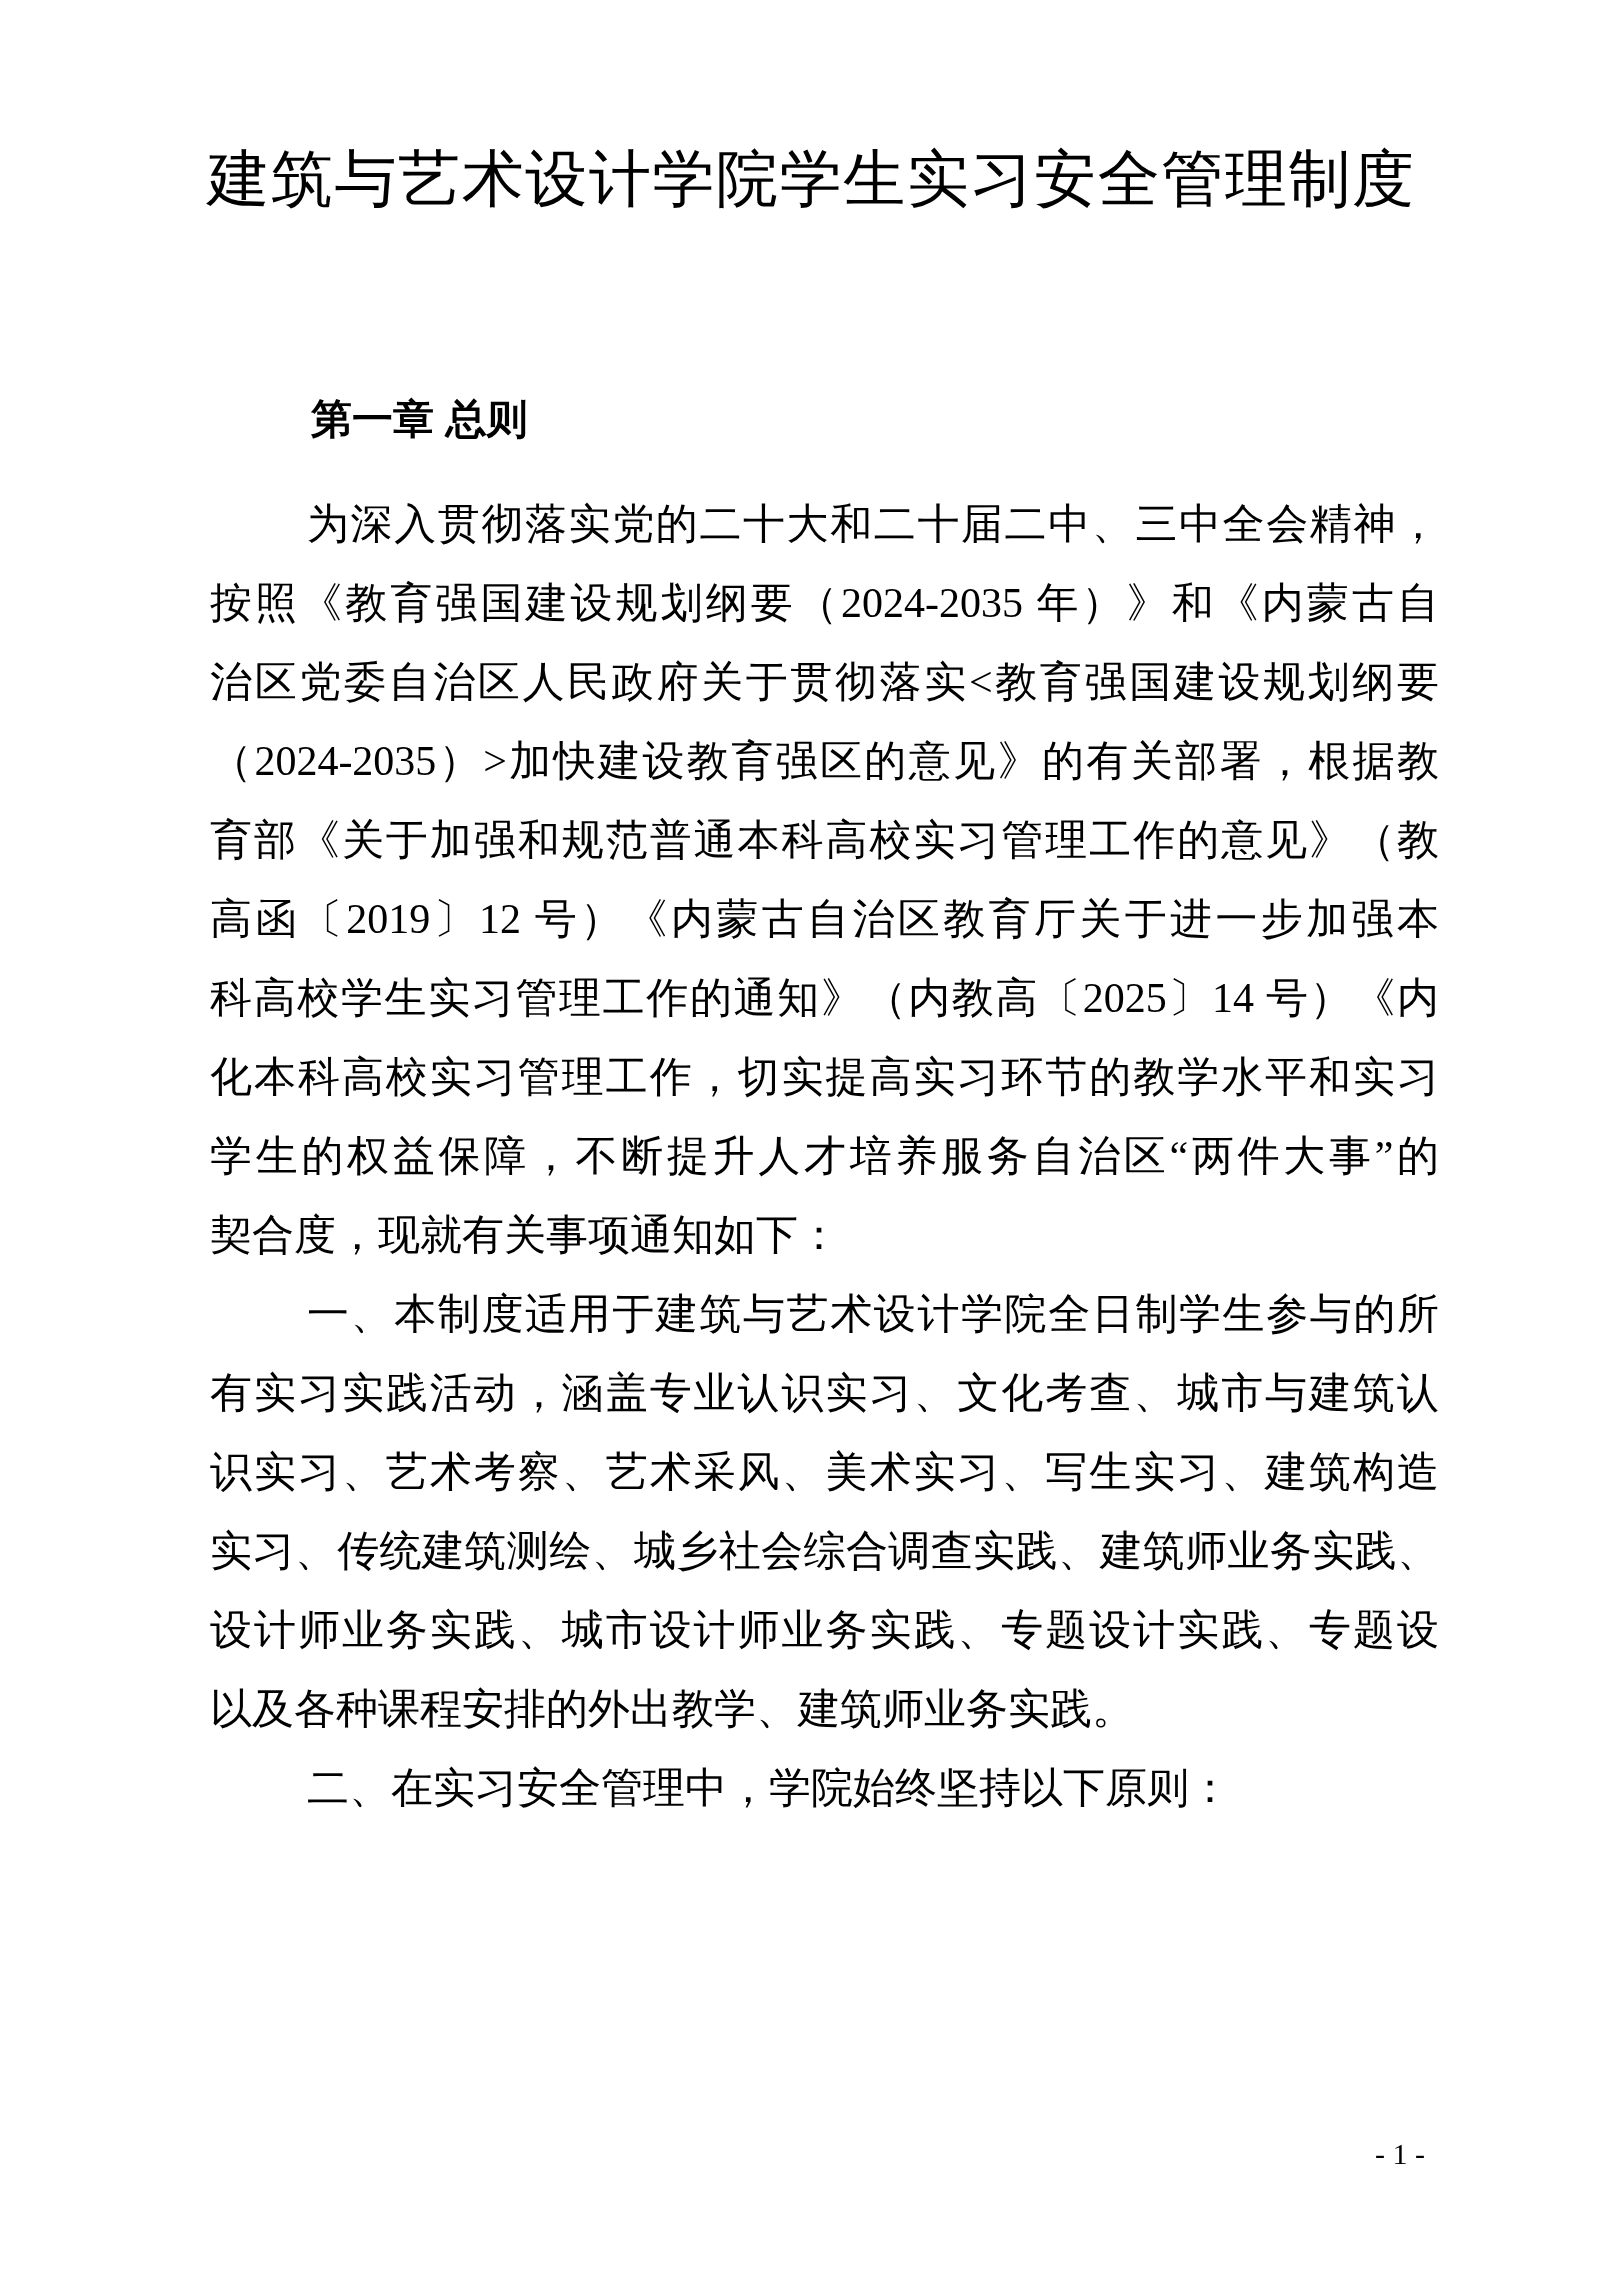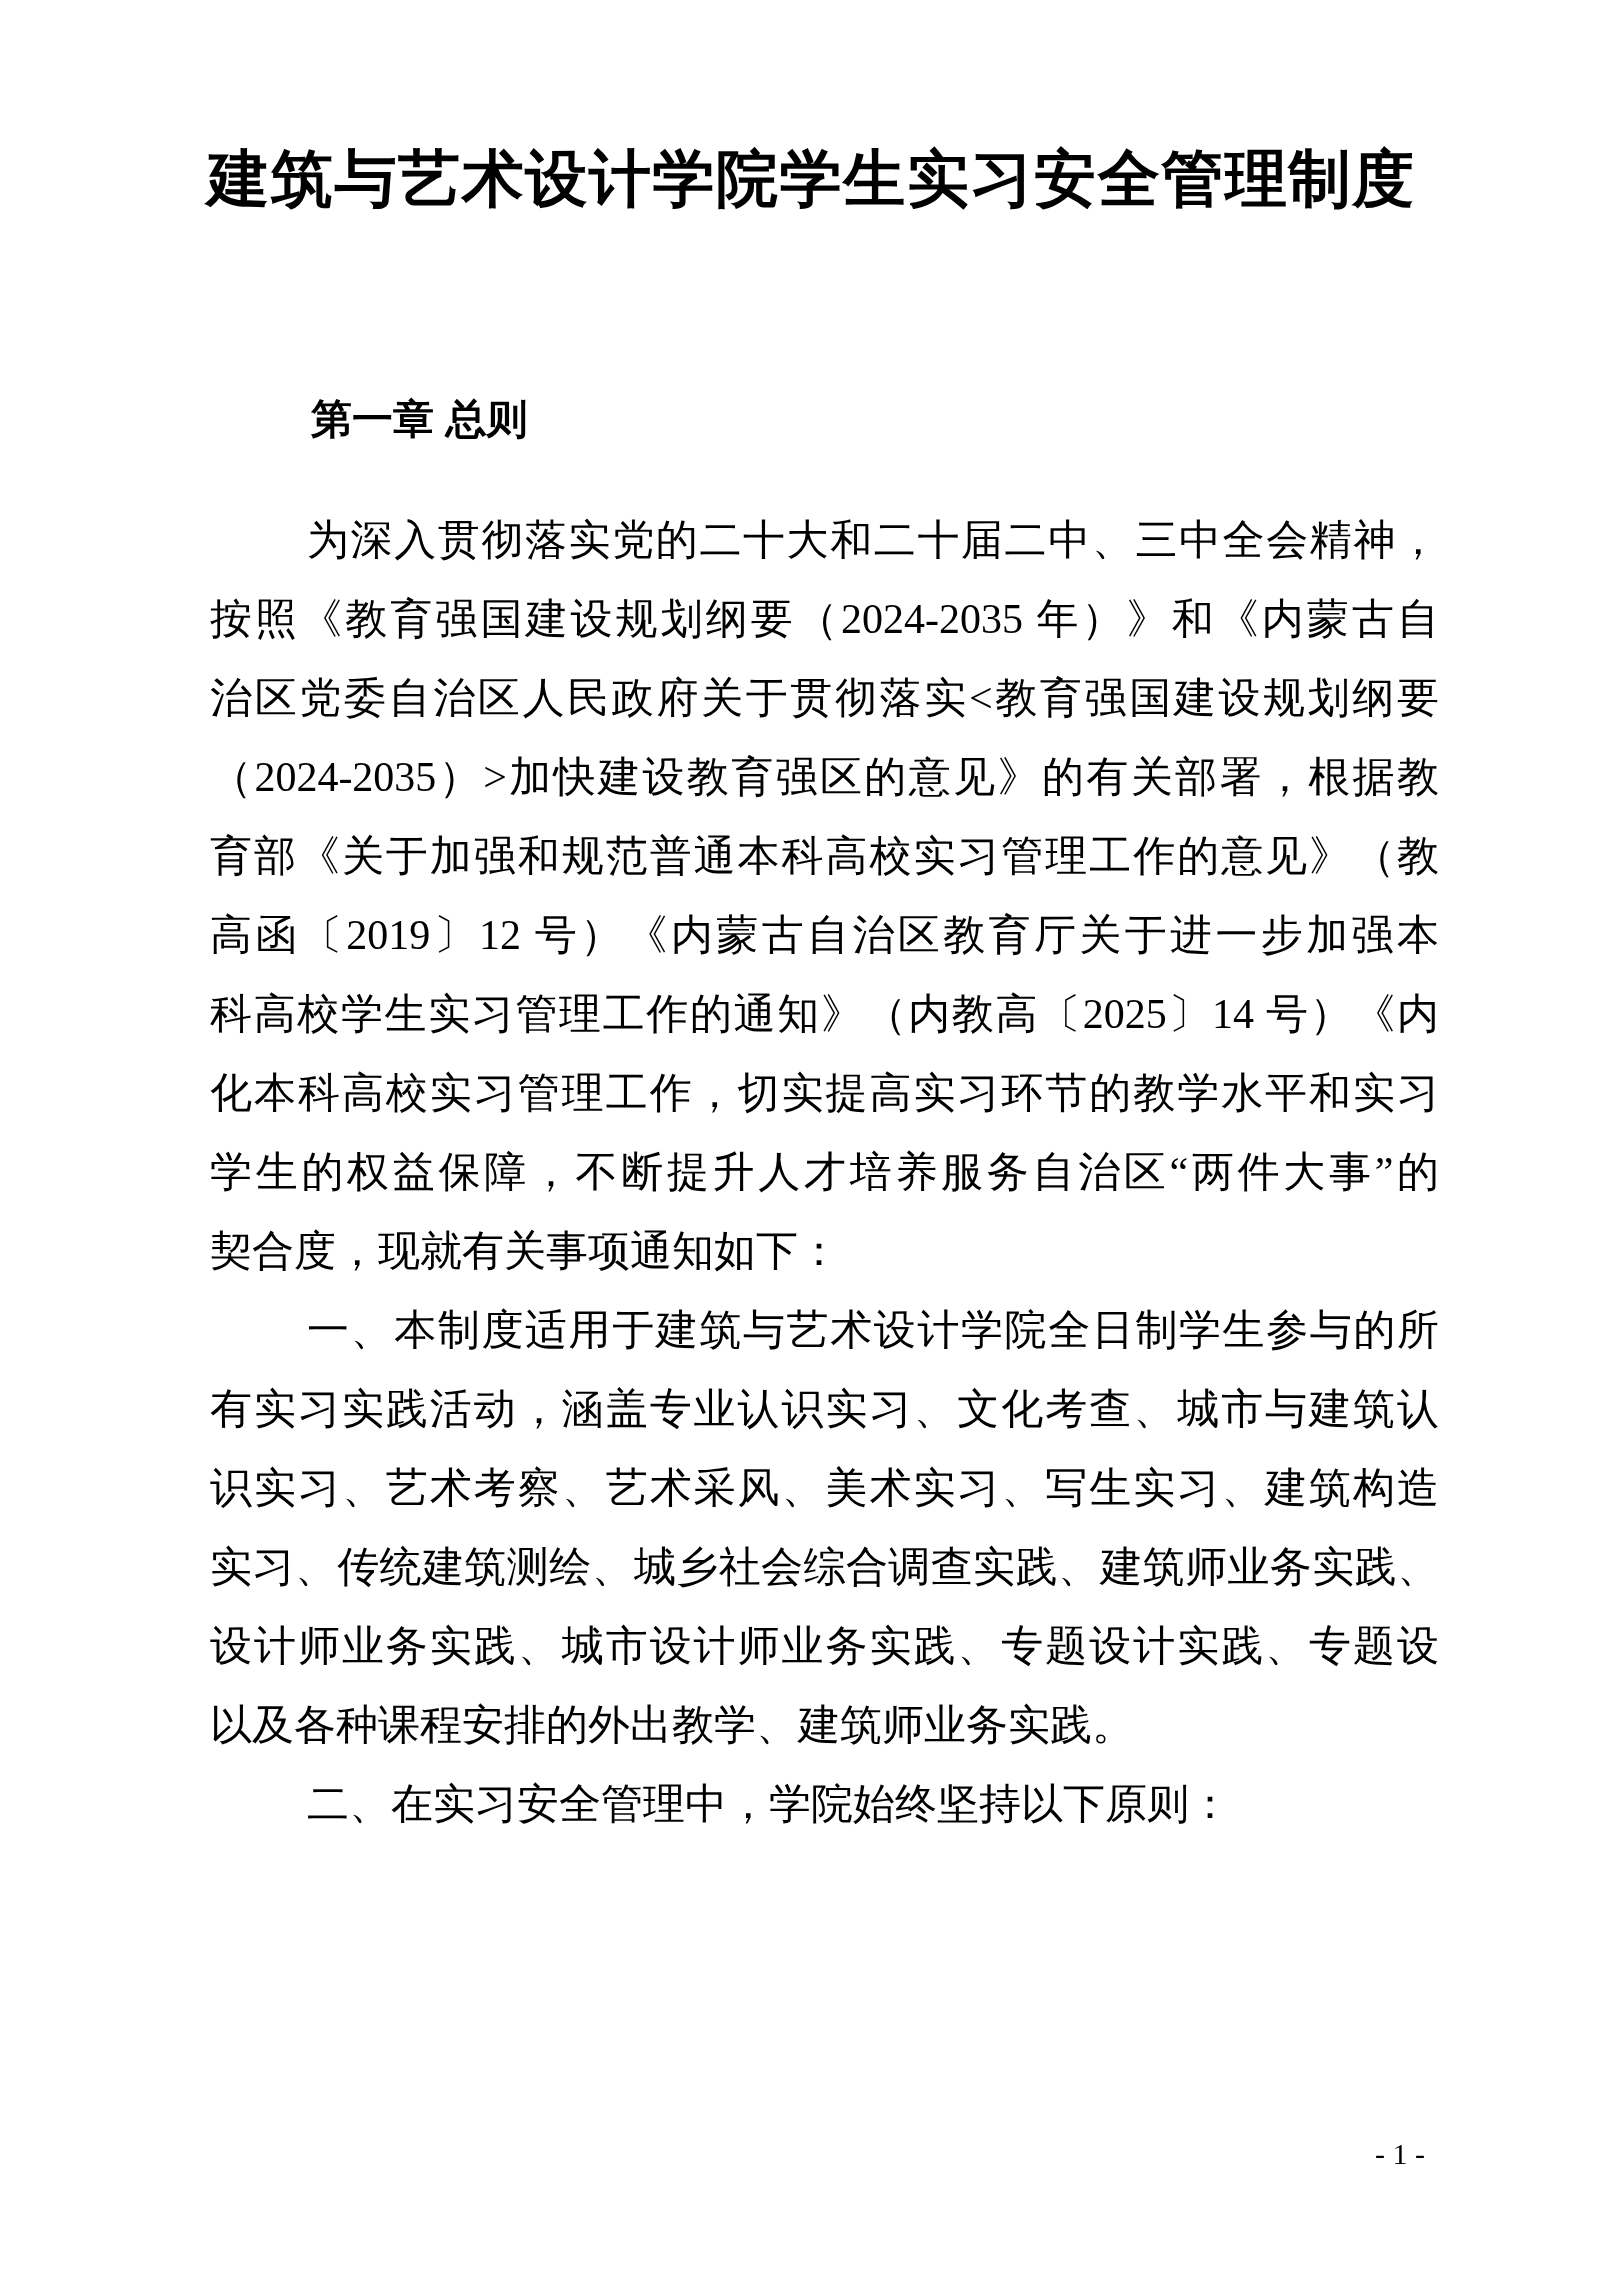--- a/index.html
+++ b/index.html
@@ -19,40 +19,40 @@
   }
   .doc-title {
     position: absolute;
     top: 143px;
     left: 0;
     width: 100%;
     margin: 0;
     text-align: center;
     font-size: 62px;
     line-height: 73px;
-    font-weight: 700;
+    font-weight: 400;
     font-family: "Liberation Serif", "DejaVu Serif", serif;
     letter-spacing: 1.6px;
     white-space: nowrap;
   }
   .chapter-heading {
     position: absolute;
     top: 390px;
     left: 217px;
     margin: 0;
     text-indent: 94px;
     font-size: 41px;
     line-height: 59px;
     font-weight: 700;
     font-family: "Liberation Sans", "DejaVu Sans", sans-serif;
     white-space: nowrap;
   }
   .doc-body {
     position: absolute;
-    top: 501px;
+    top: 485px;
     left: 210px;
     width: 1229px;
     font-size: 42px;
   }
   .line {
     height: 79px;
     line-height: 79px;
     text-align: left;
     overflow: hidden;
     white-space: normal;

